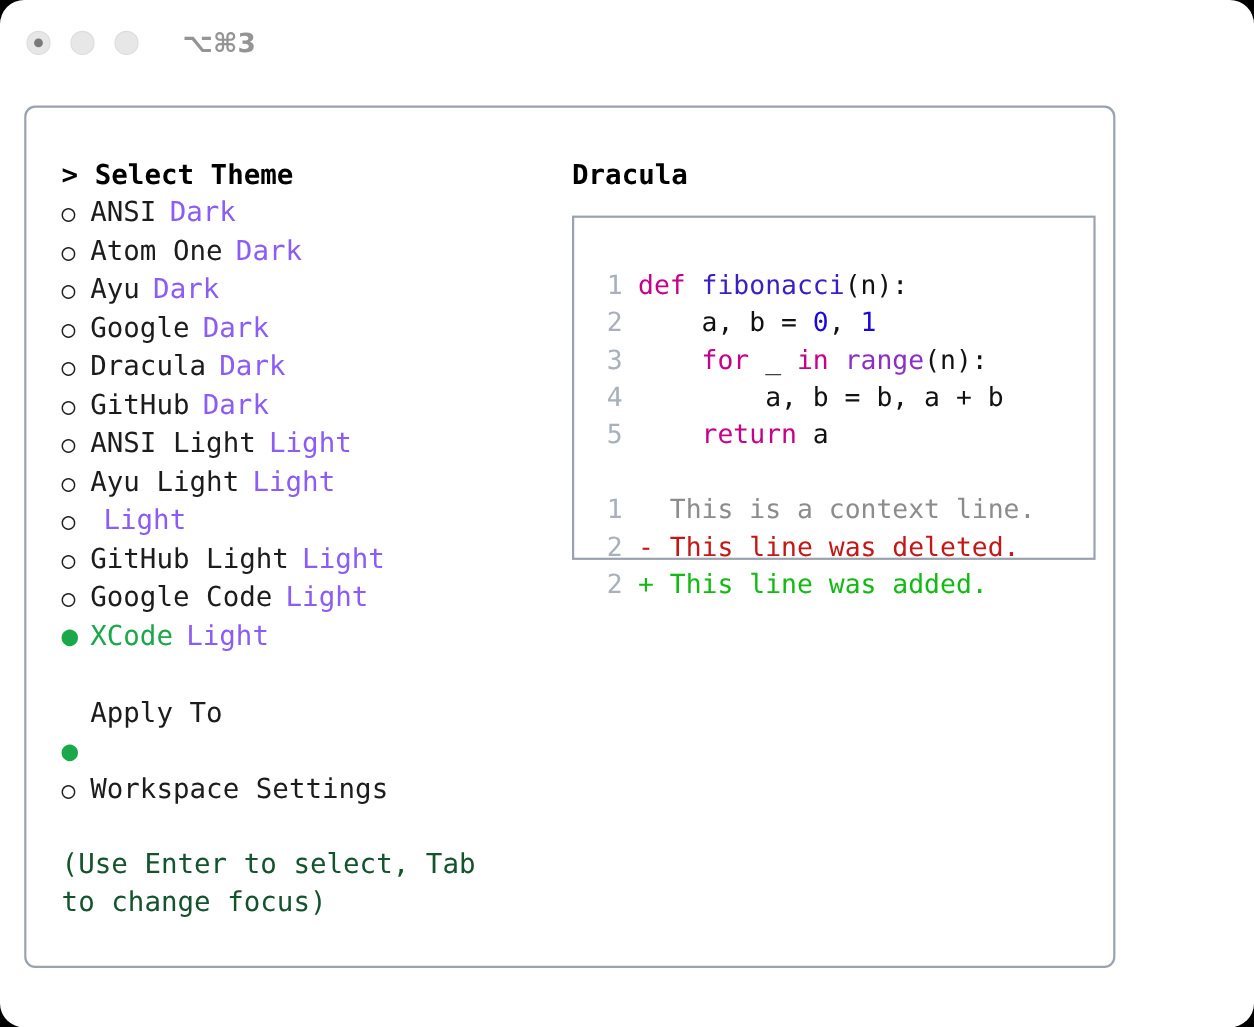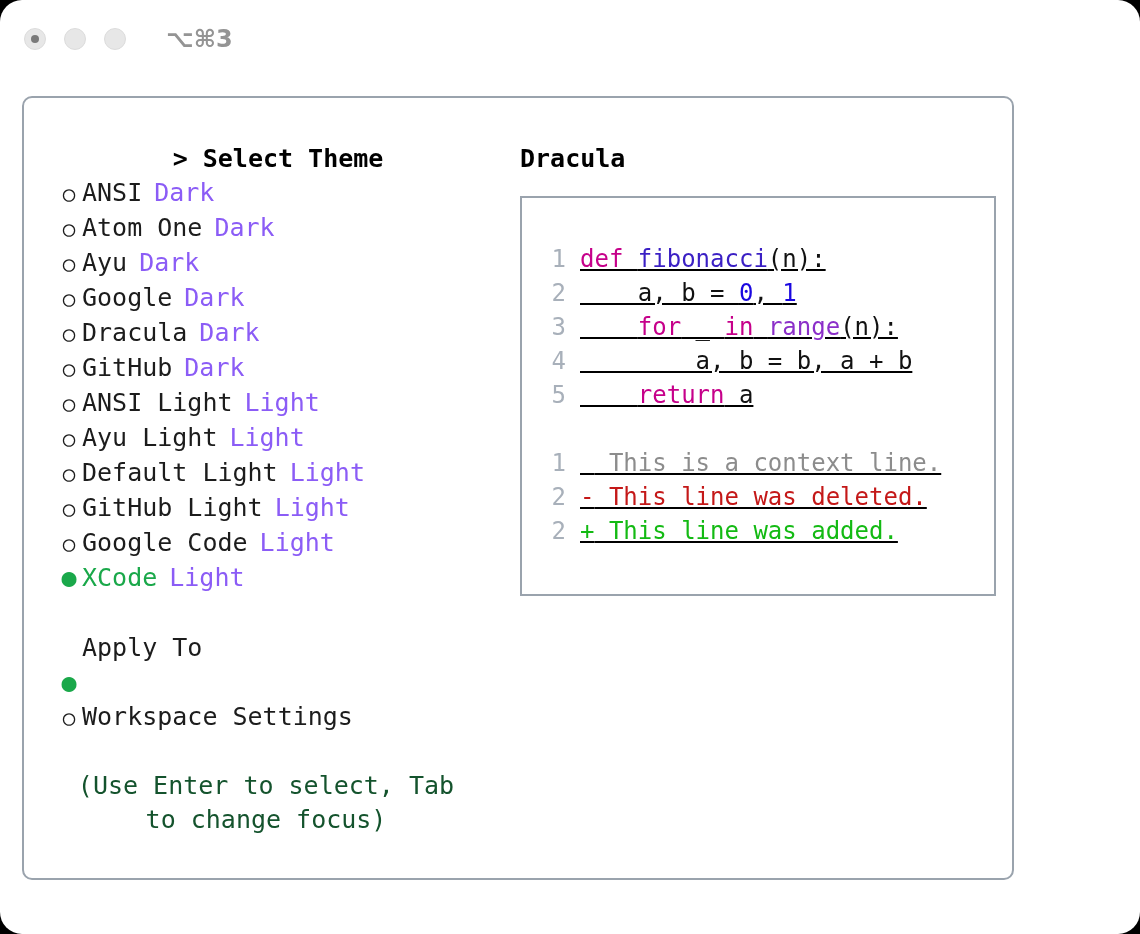--- a/index.html
+++ b/index.html
@@ -82,21 +82,20 @@
     box-sizing: border-box;
     height: 100%;
   }
 
   
   .left-pane {
     width: 460px;
     flex: 0 0 460px;
     padding-left: 16px;
     box-sizing: border-box;
-    text-align: center;
   }
   .section-header {
     font-size: 25px;
     font-weight: bold;
     color: #000000;
     line-height: 34px;
     white-space: pre;
   }
   .opt-row {
     display: flex;
@@ -140,26 +139,25 @@
   }
   .preview-title {
     font-size: 25px;
     font-weight: bold;
     color: #000000;
     line-height: 34px;
     margin-bottom: 20px;
   }
   .preview-box {
     width: 476px;
-    height: 400px;
+    height: 313px;
     border: 2px solid #9aa3ad;
     box-sizing: border-box;
     background: #ffffff;
     padding: 44px 0 0 22px;
-    text-decoration: underline;
   }
   .code-line {
     font-size: 24px;
     line-height: 34px;
     white-space: pre;
   }
   .ln {
     color: #a8b0ba;
     display: inline-block;
     width: 22px;
@@ -199,21 +197,21 @@
         <div class="section-header">&gt; Select Theme</div>
         <div id="theme-list">
             <div class="opt-row"><span class="marker">○</span><span class="opt-label">ANSI</span><span class="opt-tag">Dark</span></div>
             <div class="opt-row"><span class="marker">○</span><span class="opt-label">Atom One</span><span class="opt-tag">Dark</span></div>
             <div class="opt-row"><span class="marker">○</span><span class="opt-label">Ayu</span><span class="opt-tag">Dark</span></div>
             <div class="opt-row"><span class="marker">○</span><span class="opt-label">Google</span><span class="opt-tag">Dark</span></div>
             <div class="opt-row"><span class="marker">○</span><span class="opt-label">Dracula</span><span class="opt-tag">Dark</span></div>
             <div class="opt-row"><span class="marker">○</span><span class="opt-label">GitHub</span><span class="opt-tag">Dark</span></div>
             <div class="opt-row"><span class="marker">○</span><span class="opt-label">ANSI Light</span><span class="opt-tag">Light</span></div>
             <div class="opt-row"><span class="marker">○</span><span class="opt-label">Ayu Light</span><span class="opt-tag">Light</span></div>
-            <div class="opt-row"><span class="marker">○</span><span class="opt-label">Default Light</span><span class="opt-tag">Light</span></div>
+            <div class="opt-row"><span class="marker">○</span><span class="opt-tag">Light</span></div>
             <div class="opt-row"><span class="marker">○</span><span class="opt-label">GitHub Light</span><span class="opt-tag">Light</span></div>
             <div class="opt-row"><span class="marker">○</span><span class="opt-label">Google Code</span><span class="opt-tag">Light</span></div>
             <div class="opt-row"><span class="marker sel">●</span><span class="opt-label sel">XCode</span><span class="opt-tag">Light</span></div>
           </div>
 
         <div class="spacer-lg"></div>
 
         <div class="opt-row">
           <span class="marker"> </span>
           <span class="opt-label">Apply To</span>

